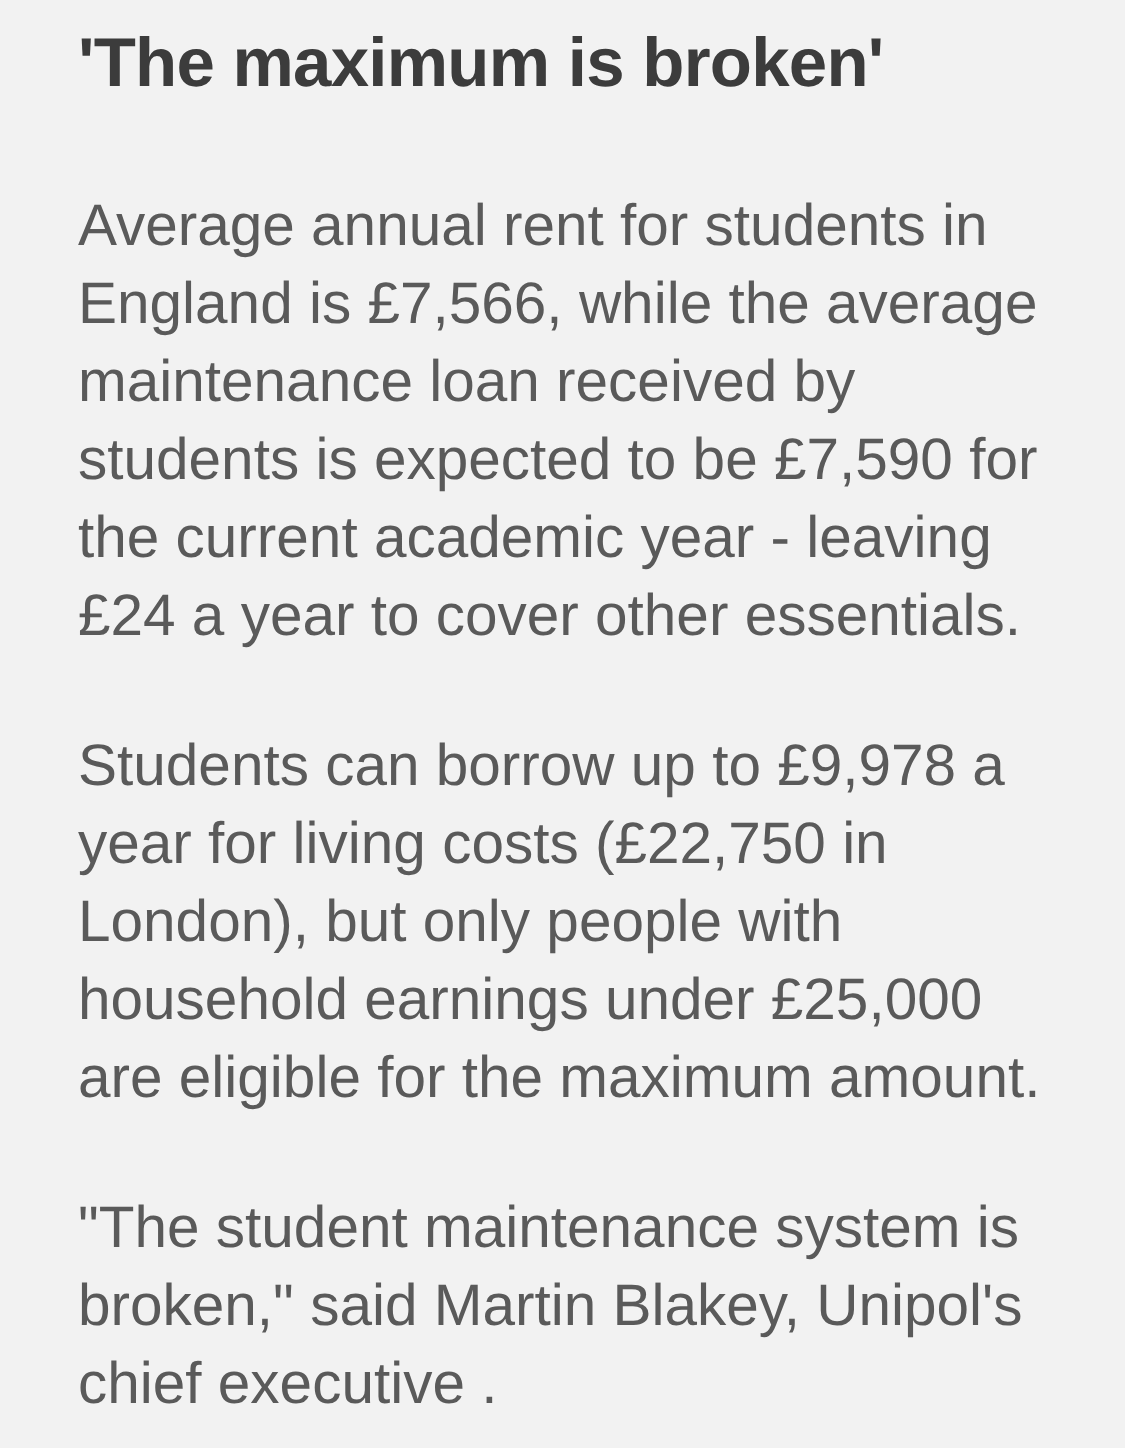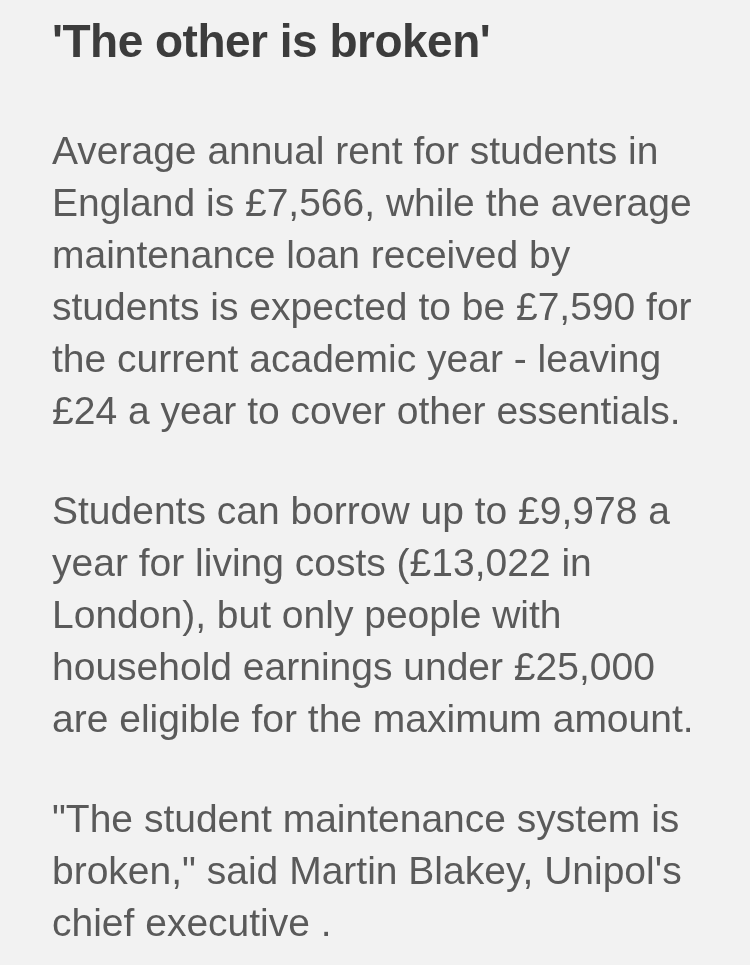--- a/index.html
+++ b/index.html
@@ -33,20 +33,20 @@
     color: #5a5a5a;
   }
   .body-paragraph:last-child {
     margin-bottom: 0;
   }
 </style>
 </head>
 <body>
 
 <main class="page">
-  <h1 class="headline">'The other is broken'</h1>
+  <h1 class="headline">'The maximum is broken'</h1>
 
   <p class="body-paragraph">Average annual rent for students in England is £7,566, while the average maintenance loan received by students is expected to be £7,590 for the current academic year - leaving £24 a year to cover other essentials.</p>
 
-  <p class="body-paragraph">Students can borrow up to £9,978 a year for living costs (£13,022 in London), but only people with household earnings under £25,000 are eligible for the maximum amount.</p>
+  <p class="body-paragraph">Students can borrow up to £9,978 a year for living costs (£22,750 in London), but only people with household earnings under £25,000 are eligible for the maximum amount.</p>
 
   <p class="body-paragraph">"The student maintenance system is broken," said Martin Blakey, Unipol's chief executive .</p>
 </main>
 
 </body></html>

